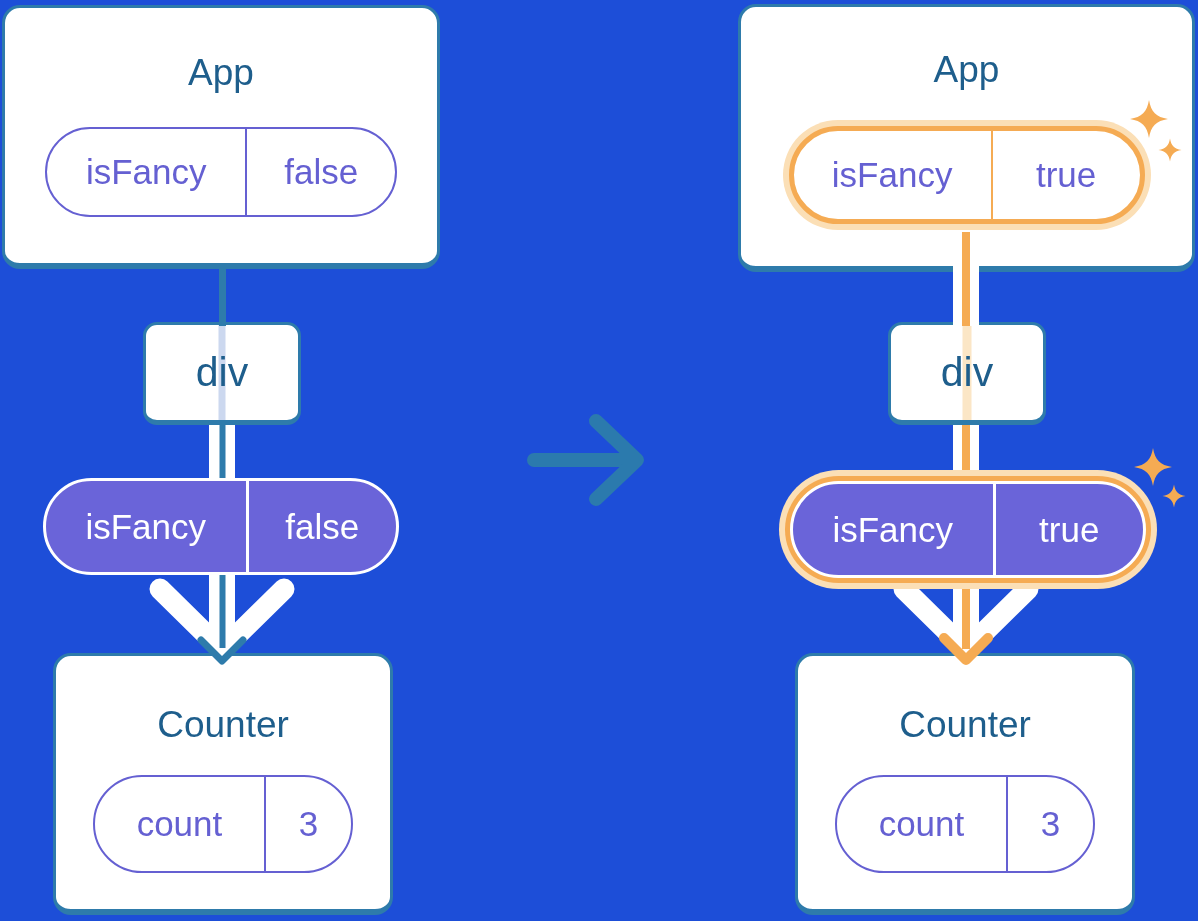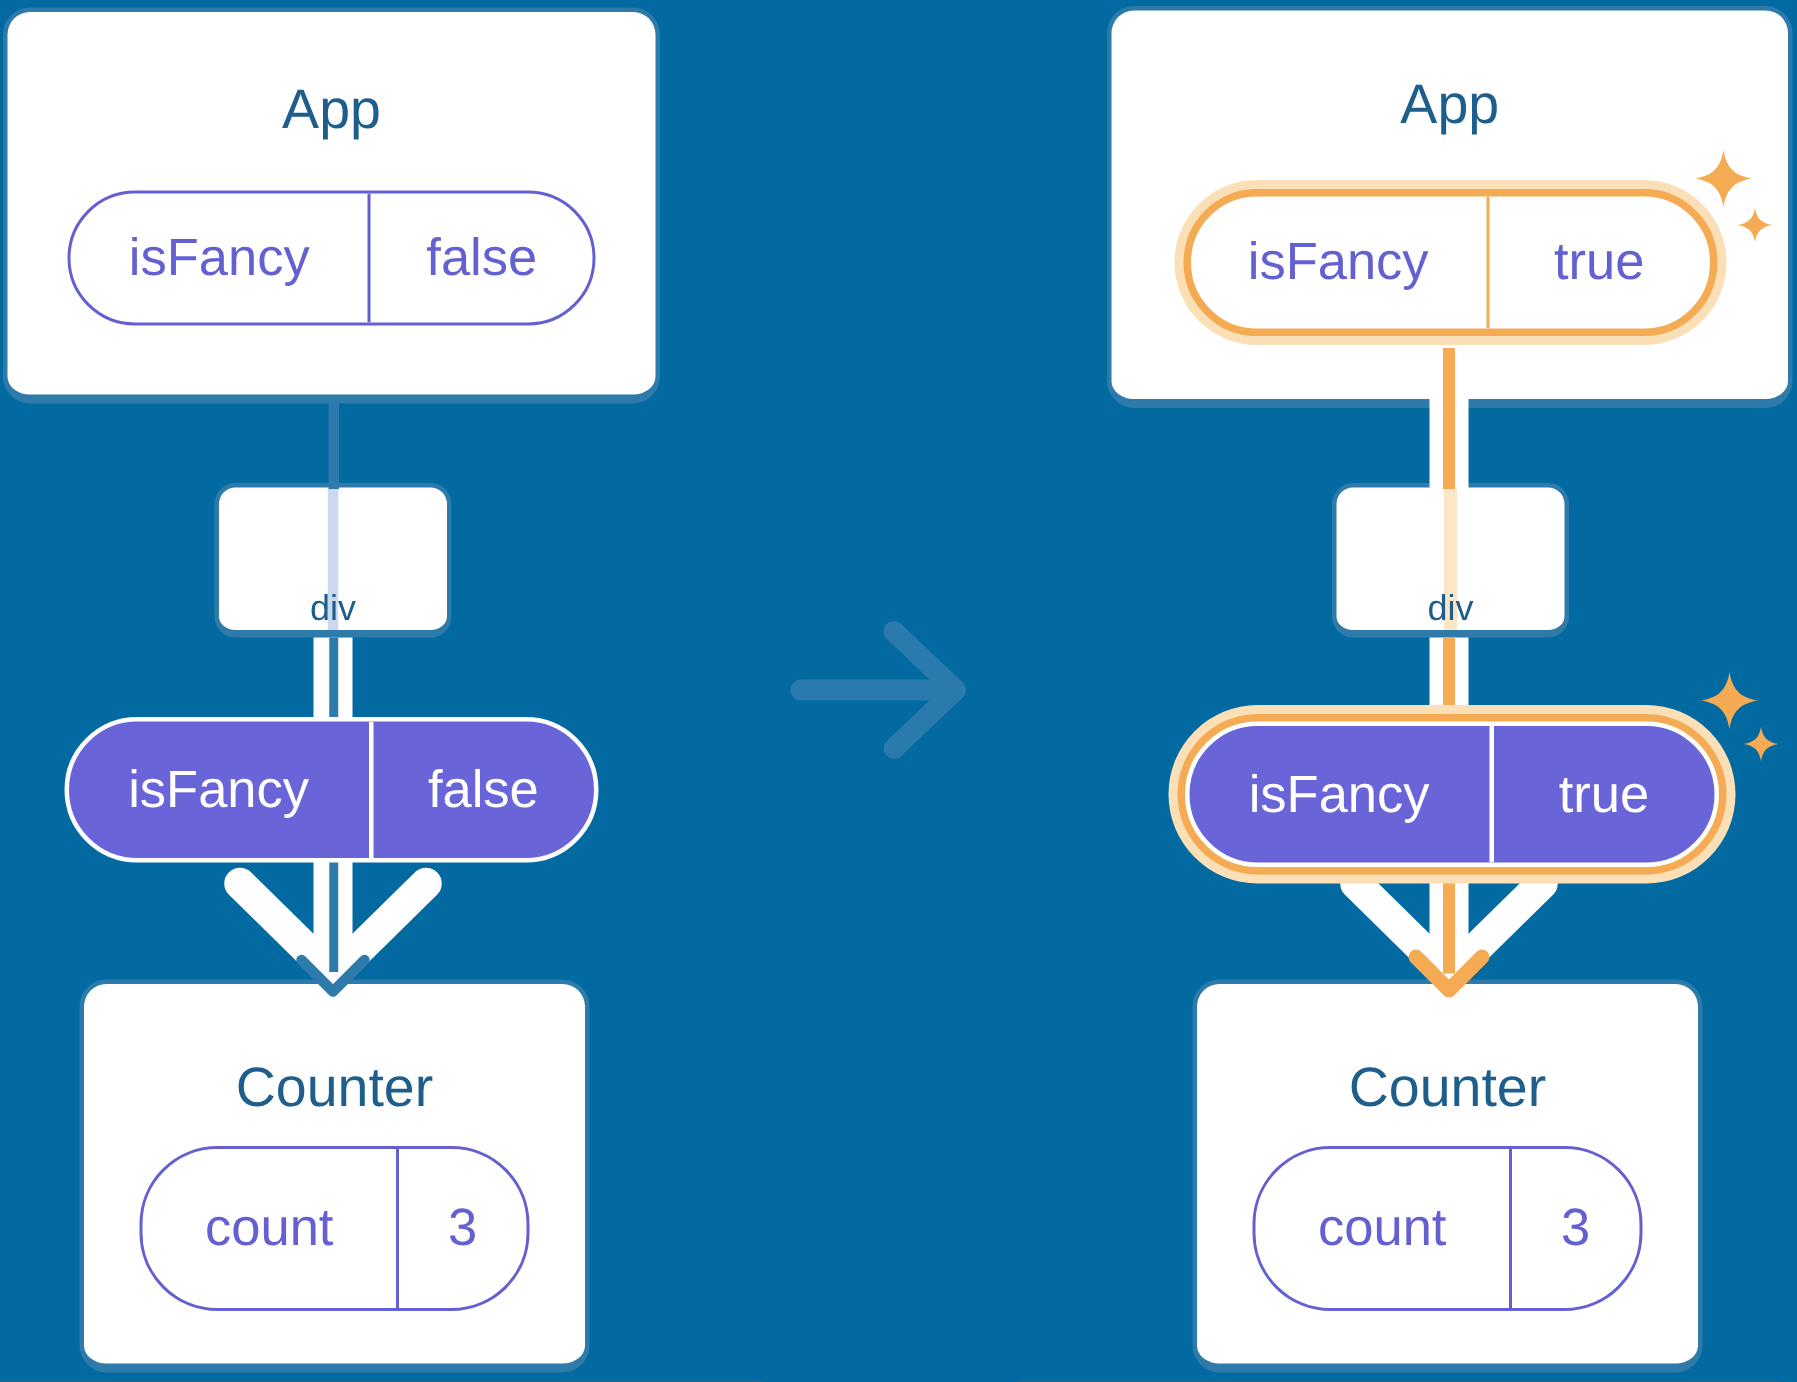--- a/index.html
+++ b/index.html
@@ -1,17 +1,17 @@
 <!DOCTYPE html>
 <html><head>
 <meta charset="utf-8">
 <style>
   html,body{margin:0;padding:0;background:#4C6670;}
   .stage{
-    position:relative;width:1198px;height:921px;background:#0369a1;
+    position:relative;width:1198px;height:921px;background:#1d4ed8;
     font-family:"Liberation Sans",sans-serif;overflow:hidden;
   }
   
   .card{
     position:absolute;background:#fff;border:3px solid #2E7BAB;
     border-bottom-width:6px;border-radius:18px;box-sizing:border-box;
     display:flex;flex-direction:column;align-items:center;z-index:1;
   }
   .card-title{font-size:37px;font-weight:500;color:#1E5E8C;line-height:1;}
   
@@ -26,35 +26,35 @@
   .bold{font-weight:normal;}
   
   .app-pill{width:352px;height:90px;margin-top:36px;}
   .app-pill-hl{
     width:356px;height:98px;margin-top:38px;
     border:5px solid #F5AB53;border-radius:54px;
     box-shadow:0 0 0 6px #FBDFB6;
   }
   .app-pill-hl .seg-name{border-right:2px solid #F5AB53;}
   
-  .counter-pill{width:260px;height:110px;border-radius:52px;margin-top:21px;}
+  .counter-pill{width:260px;height:98px;border-radius:52px;margin-top:32px;}
   .counter-pill .seg-name{width:66%;}
   
   .prop-pill{
     position:absolute;z-index:3;display:flex;box-sizing:border-box;
     width:356px;height:97px;background:#6A64D9;color:#fff;
     border:3px solid #fff;border-radius:50px;font-size:35px;overflow:hidden;
   }
   .prop-pill .seg{display:flex;align-items:center;justify-content:center;}
   .prop-pill .seg-name{width:57%;border-right:3px solid #fff;}
   .prop-pill .seg-value{flex:1;}
   .prop-pill-hl{box-shadow:0 0 0 5px #F5AB53,0 0 0 11px #FBDFB6;}
   
   .div-card{
-    justify-content:flex-end;font-size:24px;font-weight:500;color:#1E5E8C;
+    justify-content:center;font-size:41px;font-weight:500;color:#1E5E8C;
     border-width:3px;border-bottom-width:5px;border-radius:14px;
   }
   .div-card .inner-line{
     position:absolute;top:0;bottom:0;left:50%;transform:translateX(-50%);
     width:7px;background:#CCD8EF;
   }
   .div-card .inner-line.peach{width:9px;background:#FBE6C6;}
   .div-card .div-label{position:relative;z-index:1;}
   
   #app-left{left:2px;top:5px;width:438px;height:264px;padding-top:46px;}

